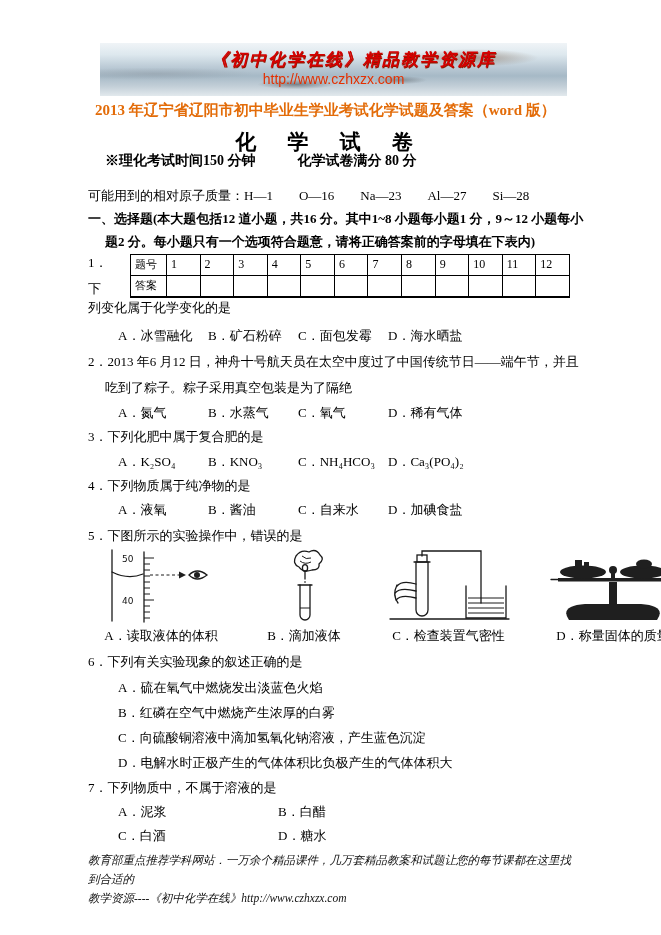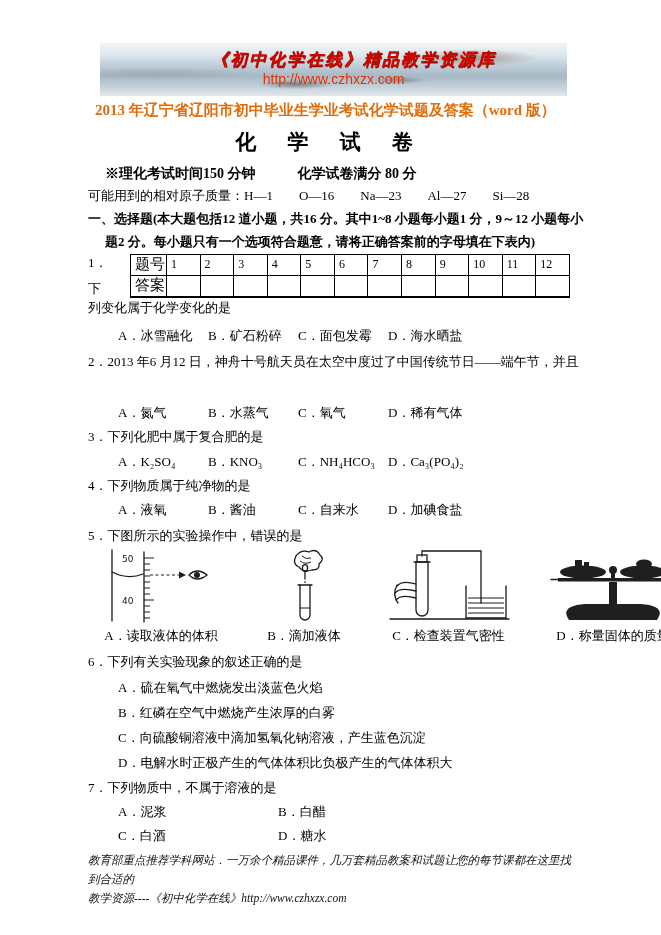--- a/index.html
+++ b/index.html
@@ -31,32 +31,32 @@
   }
   
   .doc-title {
     position:absolute; left:95px; top:101px; width:500px;
     font-size:15px; font-weight:bold; color:#E36C09; white-space:nowrap;
   }
   .paper-title {
     position:absolute; left:0; top:128px; width:661px; margin:0;
     text-align:center; font-size:21px; font-weight:bold; letter-spacing:13px;
   }
-  .exam-info { position:absolute; left:105px; top:165px; font-size:14px; font-weight:bold; white-space:nowrap; }
+  .exam-info { position:absolute; left:105px; top:152px; font-size:14px; font-weight:bold; white-space:nowrap; }
   .atomic    { position:absolute; left:88px;  top:187px; font-size:13px; white-space:nowrap; }
   .sec-line1 { position:absolute; left:88px;  top:210px; font-size:13px; font-weight:bold; white-space:nowrap; }
   .sec-line2 { position:absolute; left:105px; top:233px; font-size:13px; font-weight:bold; white-space:nowrap; }
   
   .q1-row { position:absolute; left:88px; top:254px; display:flex; }
   .q1-left { width:42px; font-size:13px; }
   .q1-left .wrapchar { margin-top:8px; }
   table.answer-table { border-collapse:collapse; table-layout:fixed; width:440px; font-size:12px; }
   table.answer-table td { border:1px solid #000; height:16px; padding:0 0 0 4px; text-align:left; }
   table.answer-table { border-bottom:2px solid #000; }
-  td.hd { font-size:15px; padding-left:3px; }
+  td.hd { font-size:11px; padding-left:3px; }
   .q-stem  { position:absolute; font-size:13px; white-space:nowrap; left:88px; }
   .q-stem.indent { left:105px; }
   .opts { position:absolute; left:118px; display:flex; font-size:13px; white-space:nowrap; }
   .opts span { display:inline-block; width:90px; }
   .opts span:last-child { width:auto; }
   .opts.two span { width:160px; }
   .opts.two span:last-child { width:auto; }
   
   .figs { position:absolute; left:100px; top:548px; display:flex;gap:36px; }
   .figblock { display:flex; flex-direction:column; align-items:center; }
@@ -137,20 +137,21 @@
 
   <div class="q-stem" style="top:299px">列变化属于化学变化的是</div>
   <div class="opts" style="top:327px">
     <span>A．冰雪融化</span>
     <span>B．矿石粉碎</span>
     <span>C．面包发霉</span>
     <span>D．海水晒盐</span>
   </div>
 
   <div class="q-stem" style="top:353px">2．2013 年6 月12 日，神舟十号航天员在太空中度过了中国传统节日——端午节，并且</div>
+  <div class="q-stem indent" style="top:379px">吃到了粽子。粽子采用真空包装是为了隔绝</div>
   <div class="opts" style="top:404px">
     <span>A．氮气</span>
     <span>B．水蒸气</span>
     <span>C．氧气</span>
     <span>D．稀有气体</span>
   </div>
 
   <div class="q-stem" style="top:428px">3．下列化肥中属于复合肥的是</div>
   <div class="opts" style="top:453px">
     <span>A．K₂SO₄</span>

